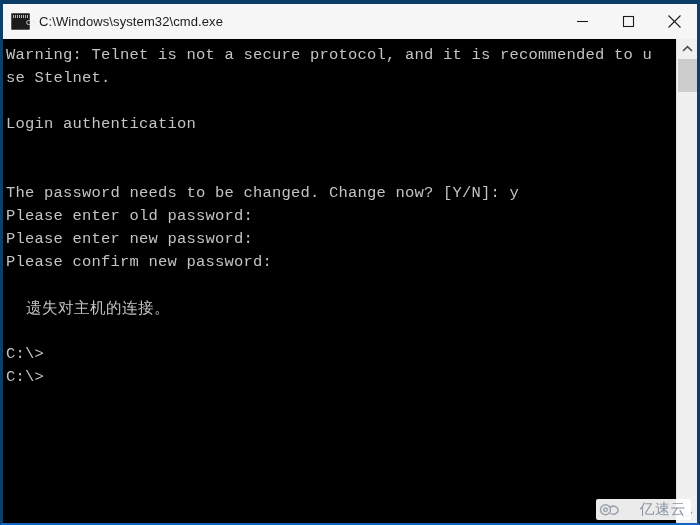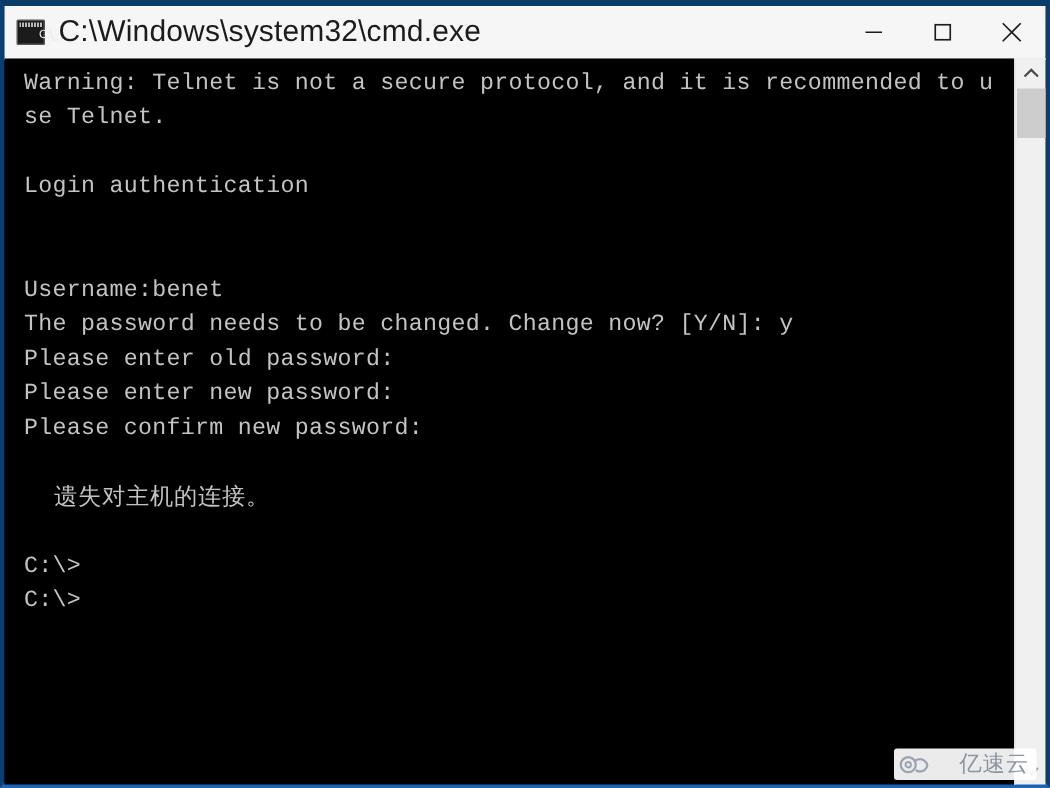--- a/index.html
+++ b/index.html
@@ -61,21 +61,21 @@
     position: absolute;
     left: 14px;
     top: 4px;
     font-family: Liberation Sans, sans-serif;
     font-size: 8px;
     line-height: 9px;
     color: #e8e8e8;
     letter-spacing: -0.5px;
   }
   .title-text {
-    font-size: 20px;
+    font-size: 13px;
     color: #1c1c1c;
     white-space: nowrap;
     letter-spacing: 0.1px;
   }
 
   .winbtns {
     position: absolute;
     right: 0;
     top: 0;
     height: 35px;
@@ -94,21 +94,21 @@
   .console {
     position: absolute;
     left: 0;
     top: 35px;
     width: 673px;
     height: 484px;
     background: #000000;
     overflow: hidden;
   }
   .console-inner {
-    padding-left: 13px;
+    padding-left: 3px;
     padding-top: 5px;
   }
   .cline {
     font-family: "Liberation Mono", "DejaVu Sans Mono", monospace;
     font-size: 15.5px;
     line-height: 23px;
     height: 23px;
     color: #c3c3c3;
     white-space: pre;
     letter-spacing: 0.2px;
@@ -206,26 +206,25 @@
           <line x1="1.5" y1="1.5" x2="13.5" y2="13.5" stroke="#1c1c1c" stroke-width="1.1"></line>
           <line x1="13.5" y1="1.5" x2="1.5" y2="13.5" stroke="#1c1c1c" stroke-width="1.1"></line>
         </svg>
       </div>
     </div>
   </div>
 
   <div class="console">
     <div class="console-inner">
       <div class="cline">Warning: Telnet is not a secure protocol, and it is recommended to u</div>
-      <div class="cline">se Telnet.</div>
+      <div class="cline">se Stelnet.</div>
       <div class="cline"></div>
       <div class="cline">Login authentication</div>
       <div class="cline"></div>
       <div class="cline"></div>
-      <div class="cline">Username:benet</div>
       <div class="cline">The password needs to be changed. Change now? [Y/N]: y</div>
       <div class="cline">Please enter old password:</div>
       <div class="cline">Please enter new password:</div>
       <div class="cline">Please confirm new password:</div>
       <div class="cline"></div>
       <div class="cline cjk">遗失对主机的连接。</div>
       <div class="cline"></div>
       <div class="cline">C:\&gt;</div>
       <div class="cline">C:\&gt;</div>
     </div>

